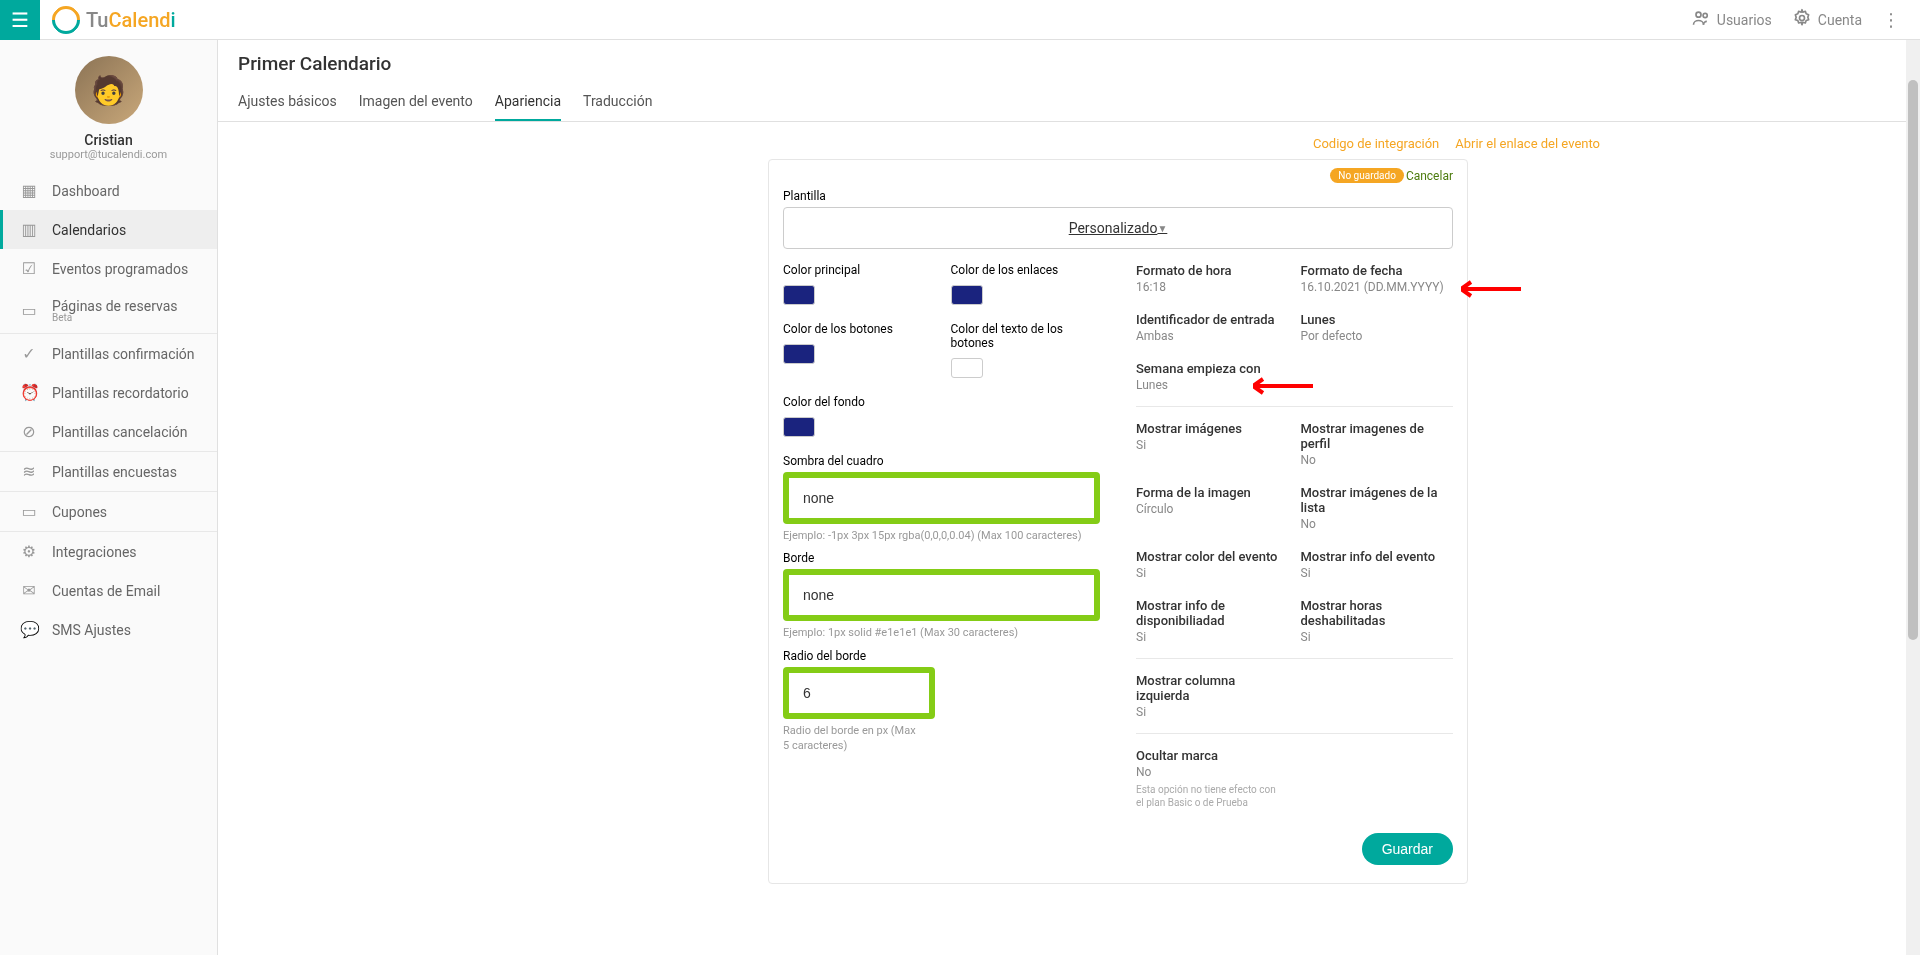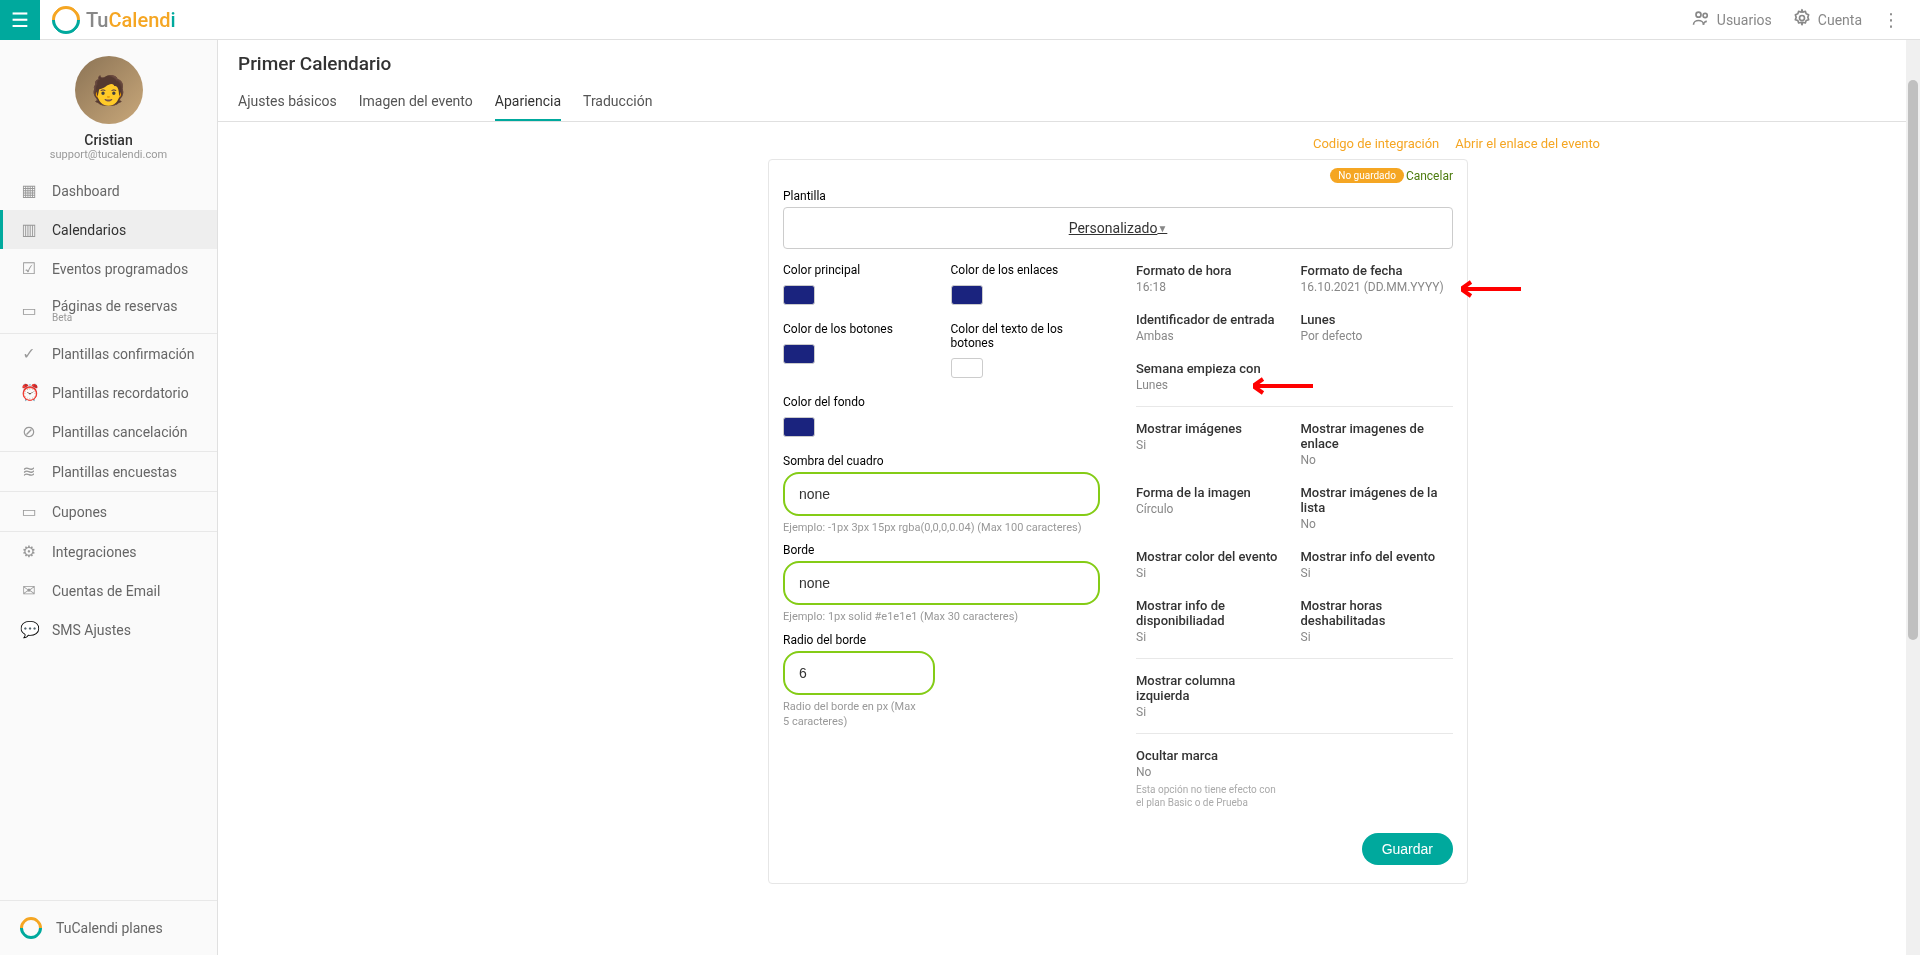--- a/index.html
+++ b/index.html
@@ -63,21 +63,21 @@
 .two-col { display: flex; gap: 36px; margin-top: 14px; }
 .col { flex: 1; }
 
 .color-grid { display: grid; grid-template-columns: 1fr 1fr; gap: 14px 18px; margin-bottom: 14px; }
 .color-item { }
 .swatch { width: 32px; height: 20px; border: 1px solid #ccc; border-radius: 3px; display: inline-block; margin-top: 4px; cursor: pointer; }
 .swatch.white { background: #fff; }
 .swatch.navy { background: #1a237e; }
 
 .input-group { margin-bottom: 8px; }
-.text-input { width: 100%; border: 2px solid #84cc16; border-radius: 16px; padding: 12px 14px; font-size: 14px; color: #333; }
+.text-input { width: 100%; border: 6px solid #84cc16; border-radius: 4px; padding: 12px 14px; font-size: 14px; color: #333; }
 .half-input .text-input { width: 48%; }
 .hint { font-size: 11px; color: #999; margin-top: 4px; line-height: 1.4; }
 
 .info-grid { display: grid; grid-template-columns: 1fr 1fr; gap: 18px 12px; margin-bottom: 14px; }
 .info-item {}
 .info-label { font-size: 13px; color: #333; font-weight: 500; }
 .info-value { font-size: 12px; color: #888; margin-top: 2px; }
 .info-hint { font-size: 10px; color: #aaa; margin-top: 4px; line-height: 1.3; max-width: 140px; }
 .divider { border-top: 1px solid #e8e8e8; margin: 6px 0 14px; }
 
@@ -194,24 +194,20 @@
         </div>
         <div class="nav-item">
           <span class="nav-icon">✉</span>
           <span class="nav-text">Cuentas de Email</span>
         </div>
         <div class="nav-item">
           <span class="nav-icon">💬</span>
           <span class="nav-text">SMS Ajustes</span>
         </div>
       </div>
-      <div class="sidebar-footer">
-        <div class="footer-logo"></div>
-        <span>TuCalendi planes</span>
-      </div>
     </div>
 
     <div class="main">
       <div class="scrollbar-track">
         <div class="scrollbar-thumb"></div>
       </div>
 
       <div class="page-header">
         <div class="page-title">Primer Calendario</div>
         <div class="tabs">
@@ -308,21 +304,21 @@
               </div>
               <div></div>
             </div>
             <div class="divider"></div>
             <div class="info-grid">
               <div class="info-item">
                 <div class="info-label">Mostrar imágenes</div>
                 <div class="info-value">Si</div>
               </div>
               <div class="info-item">
-                <div class="info-label">Mostrar imagenes de enlace</div>
+                <div class="info-label">Mostrar imagenes de perfil</div>
                 <div class="info-value">No</div>
               </div>
               <div class="info-item">
                 <div class="info-label">Forma de la imagen</div>
                 <div class="info-value">Círculo</div>
               </div>
               <div class="info-item">
                 <div class="info-label">Mostrar imágenes de la lista</div>
                 <div class="info-value">No</div>
               </div>

